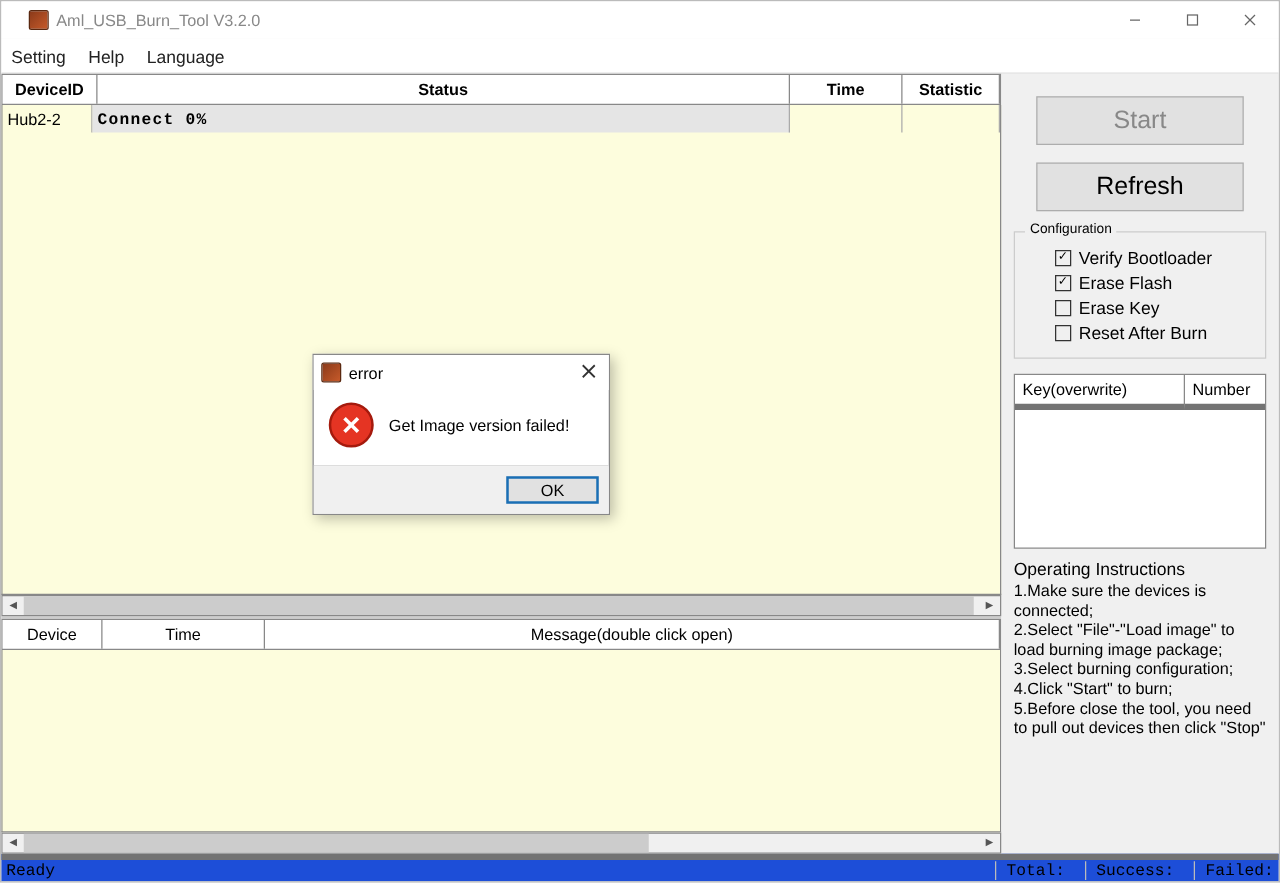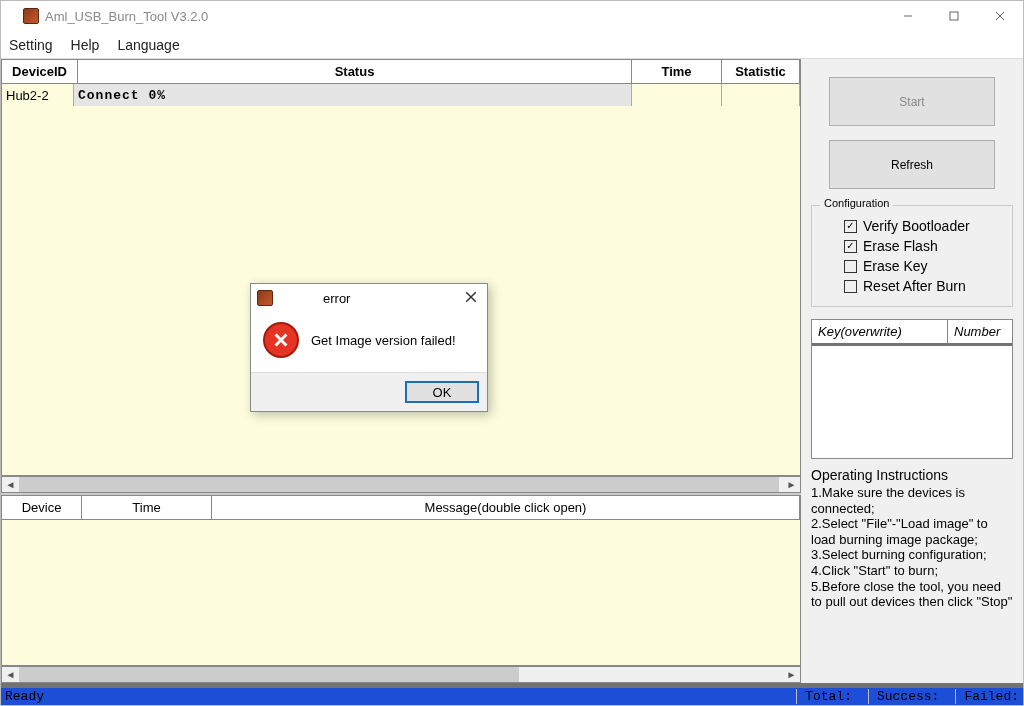--- a/index.html
+++ b/index.html
@@ -149,28 +149,28 @@
 .msgscroll .rarrow{right:0;}
 .msgscroll .thumb{position:absolute;left:17px;top:0;height:15px;width:500px;background:#ccc;}
 .right {
   width: 222px;
   background:#f0f0f0;
   padding: 12px 8px 4px 8px;
   display:flex;
   flex-direction:column;
 }
 .bigbtn {
-  height:49px;
+  height:39px;
   margin: 6px 20px 8px 20px;
   background:#e1e1e1;
   border:1px solid #adadad;
   display:flex;
   align-items:center;
   justify-content:center;
-  font-size:12px;
+  font-size:20px;
 }
 .bigbtn.disabled { color:#888; }
 .grp {
   border:1px solid #ccc;
   margin:8px 2px;
   padding:8px;
   position:relative;
 }
 .grp-title {
   position:absolute;
@@ -202,22 +202,21 @@
   background:#fff;
   margin:4px 2px;
   height:140px;
 }
 .keytable .kh {
   display:flex;
 }
 .keytable .kh div {
   padding:4px 6px;
   border-right:1px solid #888;
-  border-bottom:3px solid #737373;
-  font-style:italic;
+  border-bottom:5px solid #737373;
 }
 .keytable .kh .kh1 { flex:1;}
 .keytable .kh .kh2 { width:64px; border-right:none;}
 .instr {
   margin:4px 2px 0 2px;
   font-size:13px;
 }
 .instr .ihdr { font-weight:normal; font-size:14px; margin-bottom:2px;}
 .instr .iline { line-height:1.2; font-size:13px;}
 .status {
@@ -240,21 +239,20 @@
   background:#fff;
   border:1px solid #888;
   box-shadow: 3px 3px 10px rgba(0,0,0,0.25);
 }
 .dlg-title {
   height:28px;
   display:flex;
   align-items:center;
   padding:0 6px;
   background:#fff;
-  gap:44px;
 }
 .dlg-title .dlg-icon {
   width:16px; height:16px;
   background: linear-gradient(135deg,#8b3a1a,#c65a2a);
   border:1px solid #5a2810;
   border-radius:2px;
   margin-right:6px;
 }
 .dlg-title .dlg-t { flex:1; font-size:13px;}
 .dlg-close { width:20px; text-align:center; font-size:13px; color:#333;}

